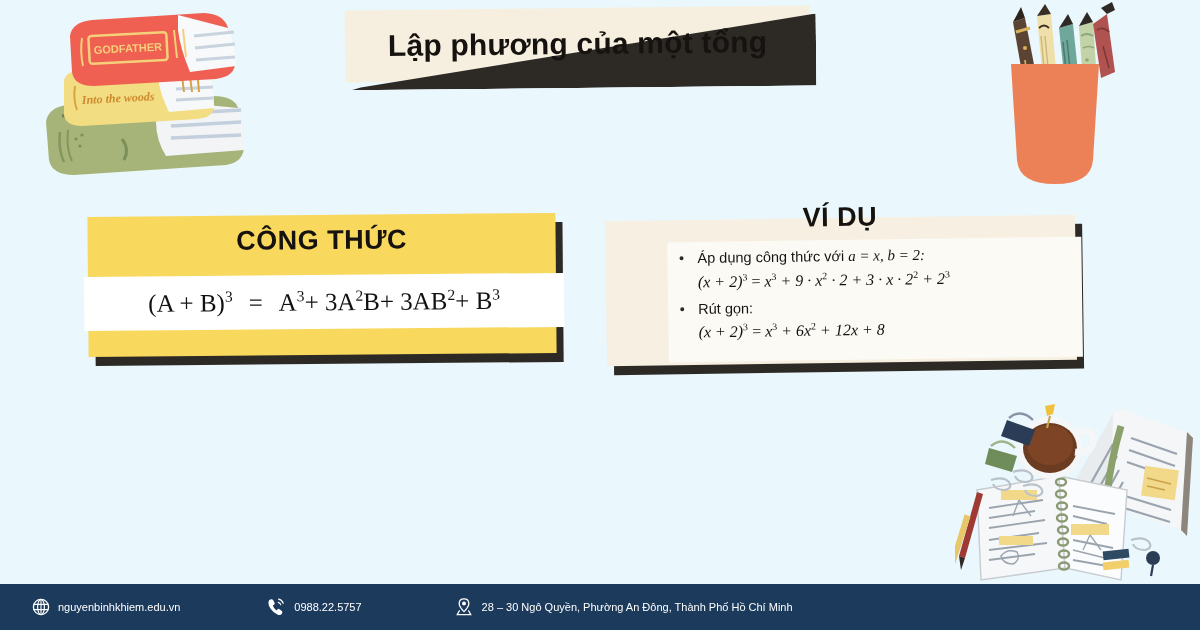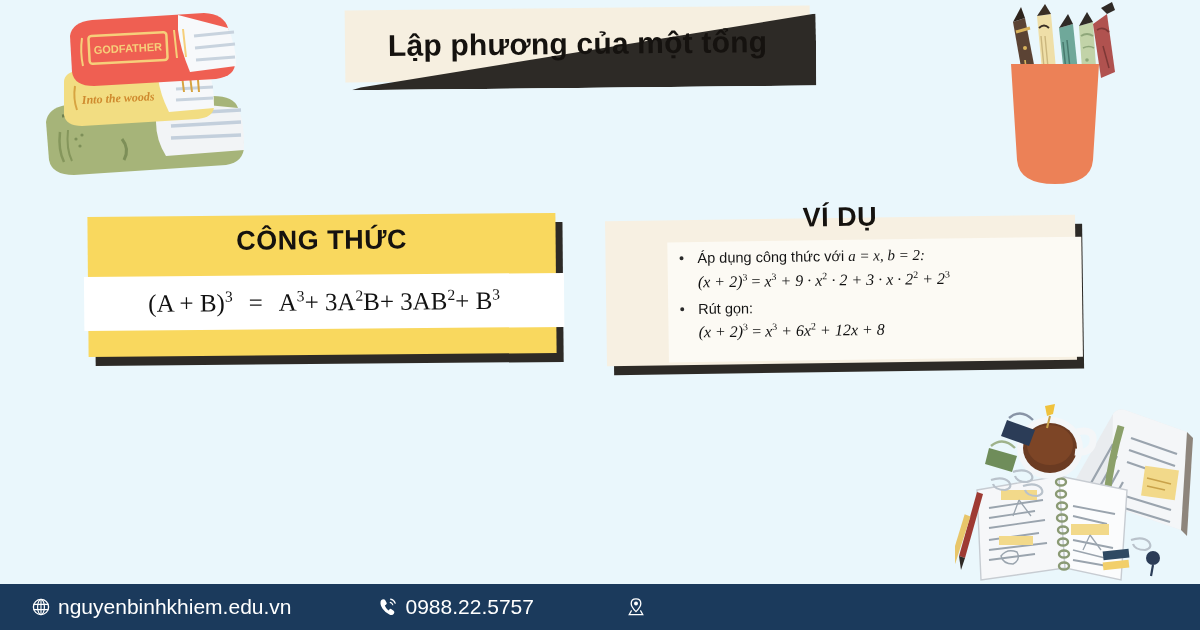--- a/index.html
+++ b/index.html
@@ -91,21 +91,21 @@
   }
   .ex-eq i{font-style:italic;}
   .ex-eq sup{font-size:.62em;}
 
   
   #footer{
     position:absolute;left:0;bottom:0;width:1200px;height:46px;
     background:#1b3a5c;
     display:flex;align-items:center;
   }
-  .f-item{display:flex;align-items:center;color:#fff;font-size:21px;}
+  .f-item{display:flex;align-items:center;color:#fff;font-size:11px;}
   .f-item svg{flex:0 0 auto;margin-right:8px;}
   #footer-web{margin-left:32px;}
   #footer-phone{margin-left:86px;text-align:right;}
   #footer-address{margin-left:92px;}
 
   
   #book-stack{position:absolute;left:38px;top:4px;width:230px;height:180px;}
   
   #pencil-cup{position:absolute;left:975px;top:2px;width:150px;height:190px;}
   
@@ -350,16 +350,17 @@
       </svg>
       <span>0988.22.5757</span>
     </div>
 
     <div class="f-item" id="footer-address">
       <svg width="20" height="20" viewBox="0 0 20 20">
         <path d="M10 1.8 Q14.8 1.8 14.8 6.6 Q14.8 10 10 14.6 Q5.2 10 5.2 6.6 Q5.2 1.8 10 1.8 Z" fill="none" stroke="#ffffff" stroke-width="1.3"></path>
         <circle cx="10" cy="6.5" r="2" fill="#ffffff"></circle>
         <path d="M5.6 13.4 L3.2 17.6 H16.8 L14.4 13.4" fill="none" stroke="#ffffff" stroke-width="1.2"></path>
       </svg>
+      <span>28 – 30 Ngô Quyền, Phường An Đông, Thành Phố Hồ Chí Minh</span>
     </div>
   </div>
 
 </div>
 
 </body></html>

